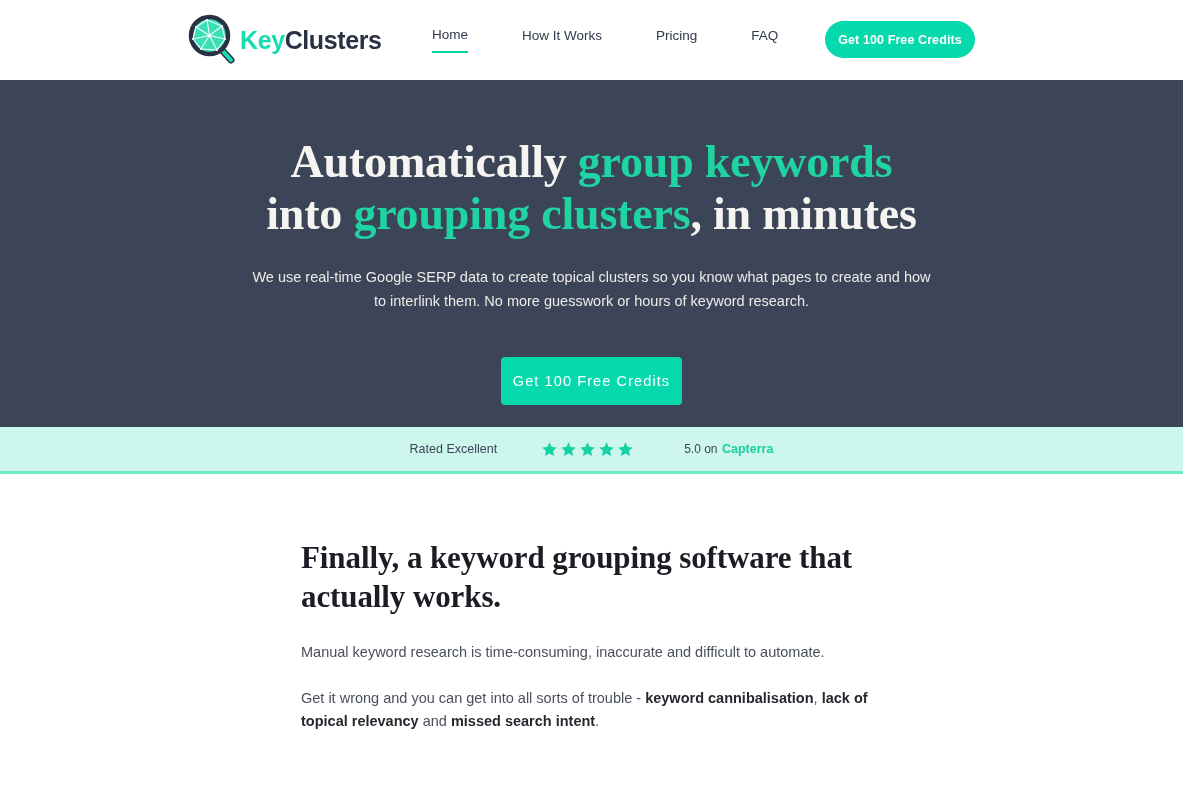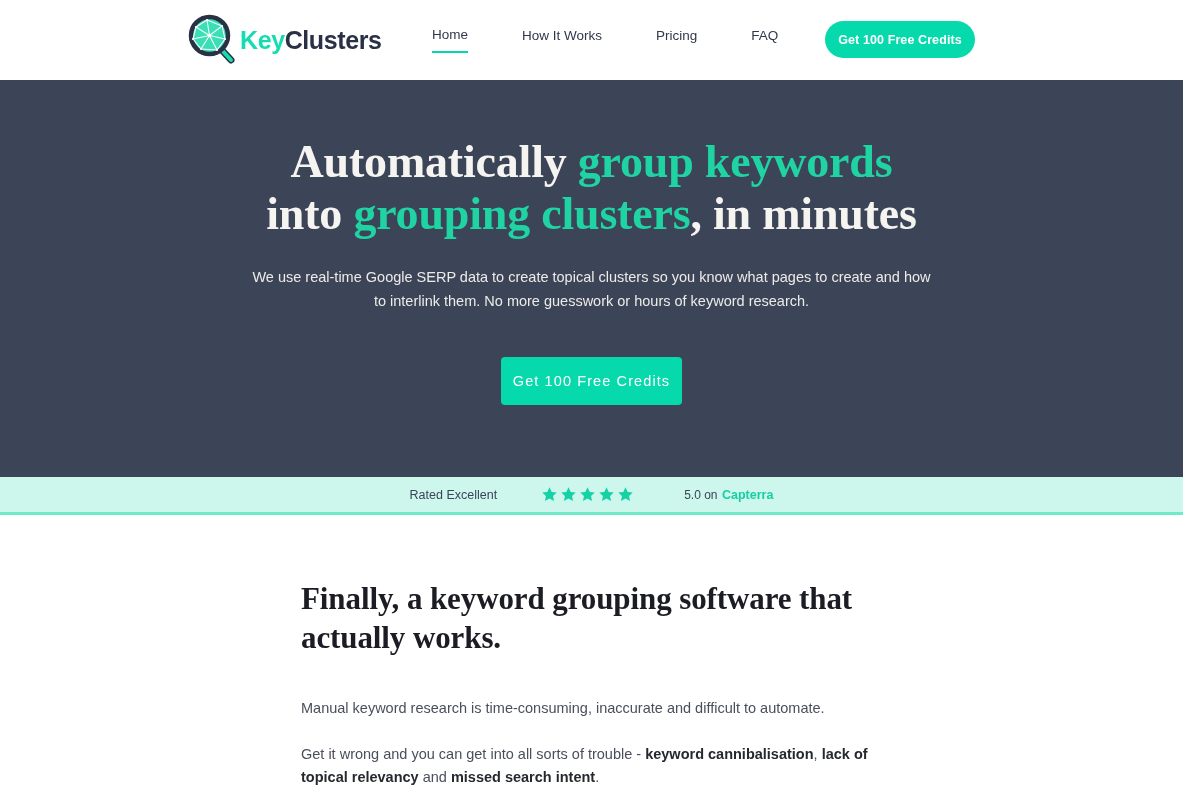--- a/index.html
+++ b/index.html
@@ -80,21 +80,21 @@
     cursor: pointer;
     letter-spacing: 0.1px;
     display: flex;
     align-items: center;
     justify-content: center;
   }
 
   
   .hero {
     background: #3C4458;
-    height: 397px;
+    height: 347px;
     padding-top: 56px;
     text-align: center;
   }
   .hero-title {
     font-family: "Liberation Serif", serif;
     font-size: 46px;
     font-weight: bold;
     line-height: 1.13;
     color: #F6F4F0;
     letter-spacing: -0.2px;
@@ -126,21 +126,21 @@
   .hero-note {
     margin-top: 15px;
     font-size: 11px;
     color: #E9E7E3;
     font-weight: bold;
     letter-spacing: 0.1px;
   }
 
   
   .rating-bar {
-    height: 38px;
+    height: 47px;
     background: #CDF6EC;
     border-bottom: 3px solid #6FEBC9;
     display: flex;
     align-items: center;
     justify-content: center;
     gap: 0;
   }
   .rating-label {
     font-size: 12.5px;
     color: #3C4458;
@@ -164,21 +164,21 @@
   .section-title {
     font-family: "Liberation Serif", serif;
     font-size: 31px;
     font-weight: bold;
     line-height: 1.26;
     color: #1C1C24;
     max-width: 600px;
     letter-spacing: -0.1px;
   }
   .body-para {
-    margin-top: 40px;
+    margin-top: 25px;
     max-width: 600px;
     font-size: 14.5px;
     line-height: 1.62;
     color: #4A4F5C;
   }
   .body-para.second { margin-top: 22px; }
   .body-para b { color: #25292F; font-weight: bold; }
 </style>
 </head>
 <body>

